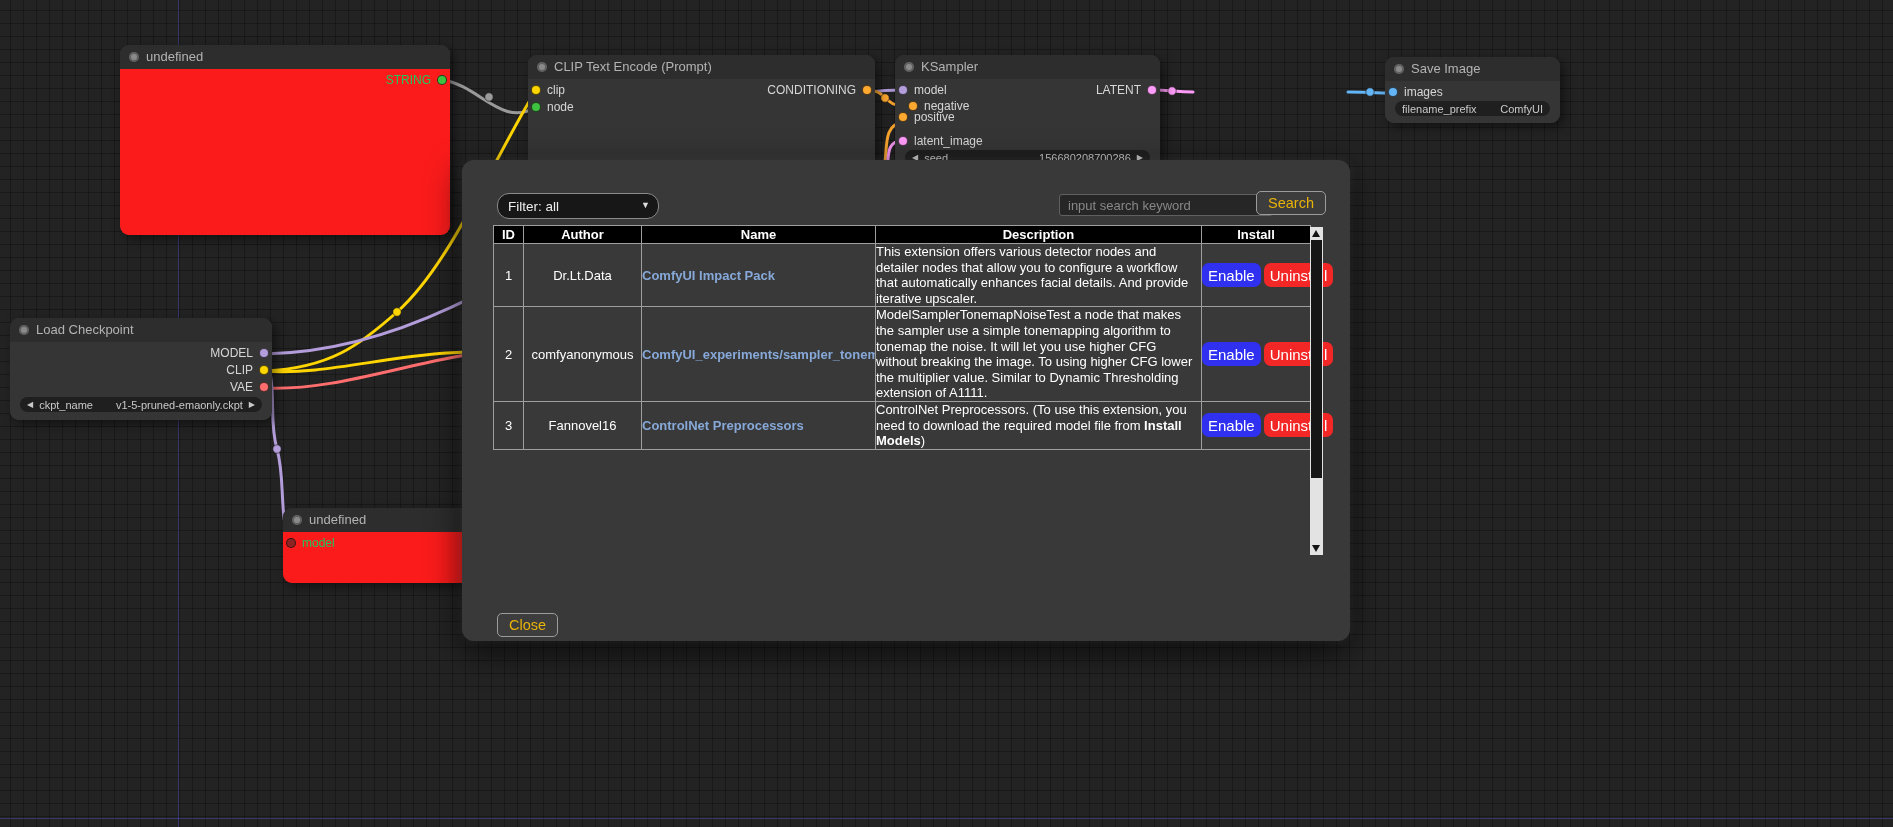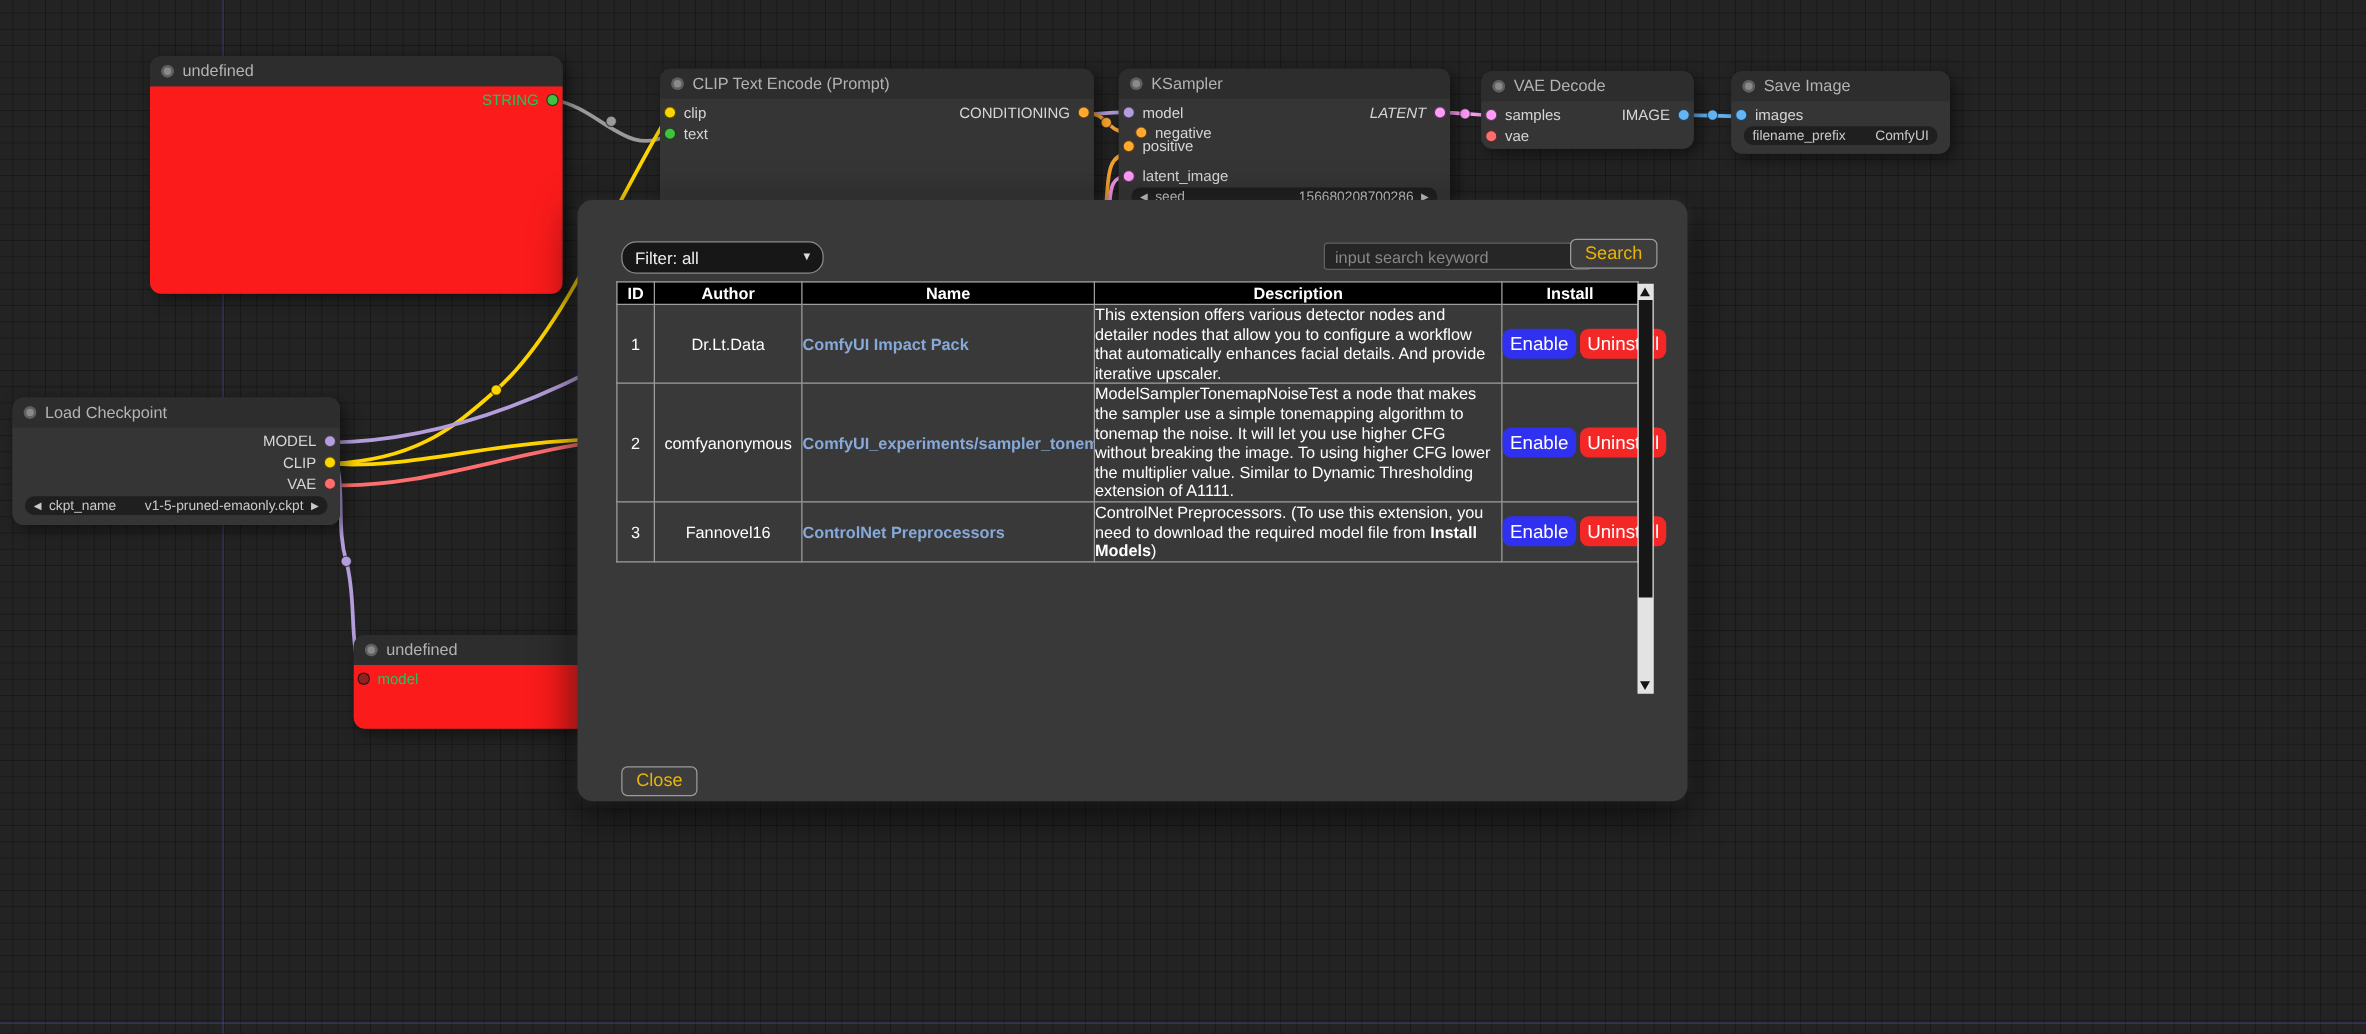--- a/index.html
+++ b/index.html
@@ -113,21 +113,21 @@
         <div class="node-header">
           <span class="node-dot"></span>
           <span class="node-title">CLIP Text Encode (Prompt)</span>
         </div>
         <div class="slot in" style="top: 27px;">
           <span class="dot" style="background: rgb(255, 213, 0);"></span>
           <span>clip</span>
         </div>
         <div class="slot in" style="top: 44px;">
           <span class="dot" style="background: rgb(63, 194, 63);"></span>
-          <span>text</span>
+          <span>node</span>
         </div>
         <div class="slot out" style="top: 27px;">
           <span>CONDITIONING</span>
           <span class="dot" style="background: rgb(255, 169, 49);"></span>
         </div>
       </div>
       <div class="node" style="left: 895px; top: 55px; width: 265px; height: 115px;">
         <div class="node-body"></div>
         <div class="node-header">
           <span class="node-dot"></span>
@@ -142,49 +142,30 @@
           <span>positive</span>
         </div>
         <div class="slot in" style="top: 43px; padding-left: 13px;">
           <span class="dot" style="background: rgb(255, 169, 49);"></span>
           <span>negative</span>
         </div>
         <div class="slot in" style="top: 78px;">
           <span class="dot" style="background: rgb(255, 156, 249);"></span>
           <span>latent_image</span>
         </div>
-        <div class="slot out" style="top: 27px; font-style: italic;">
+        <div class="slot out" style="top: 27px;">
           <span>LATENT</span>
           <span class="dot" style="background: rgb(255, 156, 249);"></span>
         </div>
         <div class="widget" style="top: 95px;">
           <span class="arrow">◀</span>
           <span class="wname">seed</span>
           <span class="spacer"></span>
           <span class="wval">156680208700286</span>
           <span class="arrow">▶</span>
-        </div>
-      </div>
-      <div class="node" style="left: 1185px; top: 57px; width: 170px; height: 62px;">
-        <div class="node-body"></div>
-        <div class="node-header">
-          <span class="node-dot"></span>
-          <span class="node-title">VAE Decode</span>
-        </div>
-        <div class="slot in" style="top: 27px;">
-          <span class="dot" style="background: rgb(255, 156, 249);"></span>
-          <span>samples</span>
-        </div>
-        <div class="slot in" style="top: 44px;">
-          <span class="dot" style="background: rgb(255, 110, 110);"></span>
-          <span>vae</span>
-        </div>
-        <div class="slot out" style="top: 27px;">
-          <span>IMAGE</span>
-          <span class="dot" style="background: rgb(100, 181, 246);"></span>
         </div>
       </div>
       <div class="node" style="left: 1385px; top: 57px; width: 175px; height: 66px;">
         <div class="node-body"></div>
         <div class="node-header">
           <span class="node-dot"></span>
           <span class="node-title">Save Image</span>
         </div>
         <div class="slot in" style="top: 27px;">
           <span class="dot" style="background: rgb(100, 181, 246);"></span>

